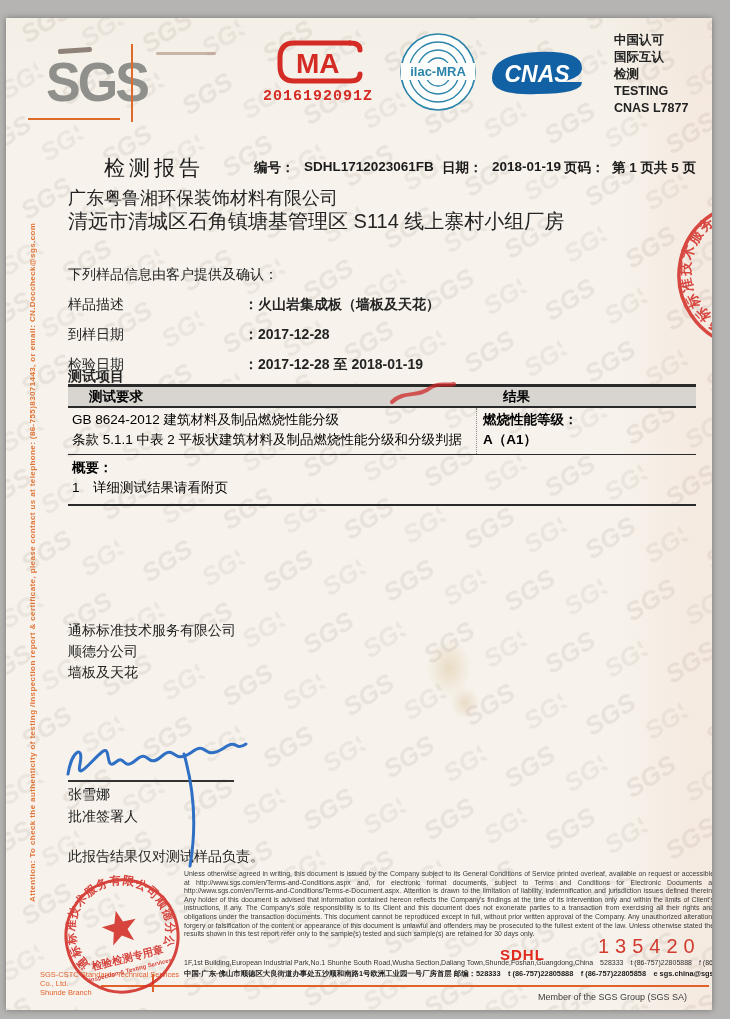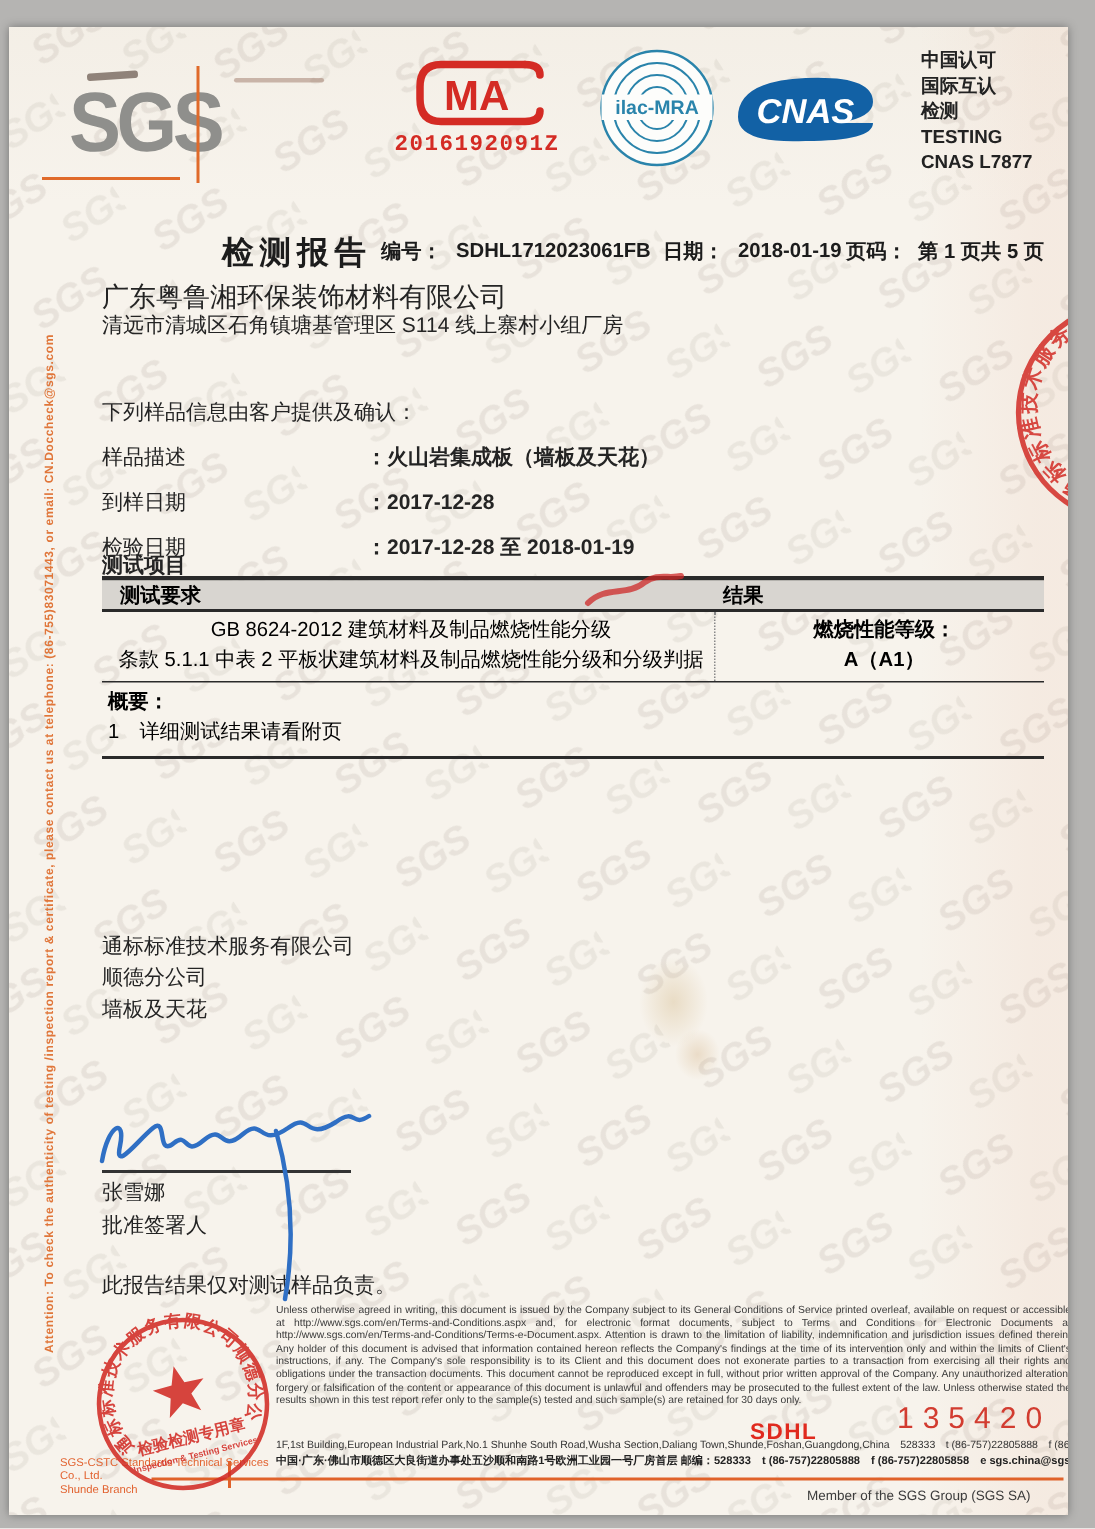--- a/index.html
+++ b/index.html
@@ -18,38 +18,38 @@
   
   .sgs-word { left:40px; top:34px; font-size:52px; font-weight:bold; color:#8f8f8c;
               letter-spacing:-3px; transform:scaleY(1.08); }
   .sgs-hline { left:22px; top:100px; width:92px; height:2px; background:#e06a2a; }
   .sgs-vline { left:125px; top:26px; width:2px; height:78px; background:#e06a2a; }
   .cma-num { left:252px; top:70px; width:120px; text-align:center; color:#d42b24;
              font-size:15px; font-weight:bold; letter-spacing:1px;font-family:Liberation Mono, monospace; }
   .accred { left:584px; top:14px; font-size:12.5px; font-weight:bold; color:#222; line-height:17px;margin-left:24px; }
 
   
-  .report-title { left:98px; top:136px; font-size:21px; font-weight:bold; color:#1c1c1c; letter-spacing:4px;margin-left:44px; }
+  .report-title { left:98px; top:136px; font-size:21px; font-weight:normal; color:#1c1c1c; letter-spacing:4px; }
   .hmeta { top:141px; font-size:13.5px; font-weight:bold; color:#1c1c1c; }
 
   .cjk { color:#242424; }
   .client-name { left:62px; top:168px; font-size:18px; }
-  .client-addr { left:62px; top:190px; font-size:14px;text-align:center; }
+  .client-addr { left:62px; top:190px; font-size:20px;text-align:center; }
   .intro { left:62px; top:248px; font-size:14px; }
   .srow-label { left:62px; font-size:14px; }
   .srow-value { left:238px; font-size:14px; font-weight:bold; }
 
   
   .tbl-title { left:62px; top:350px; width:628px; text-align:left; font-size:14px; font-weight:bold; }
   .tbl { left:62px; top:366px; width:628px; border-top:3px solid #2a2a2a; border-bottom:2.5px solid #2a2a2a; }
   .tbl-head { display:flex; background:#d8d5d0; border-bottom:2px solid #2a2a2a; height:21px;
               font-size:13.5px; font-weight:bold; align-items:center; }
-  .tbl-head .c1 { width:408px; padding-left:12px; }
+  .tbl-head .c1 { width:408px; padding-left:0;margin-left:21px; }
   .tbl-head .c2 { padding-left:6px; }
-  .tbl-body { display:flex; border-bottom:1.5px solid #2a2a2a;text-align:center; }
+  .tbl-body { display:flex; border-bottom:1.5px solid #2a2a2a; }
   .tbl-body .c1 { width:408px; padding:2px 0 4px 4px; font-size:13.5px; line-height:20px; }
   .tbl-body .c2 { flex:1; border-left:1.5px dotted #888; padding:2px 0 4px 6px; font-size:13.5px; line-height:20px;font-weight:bold; }
   .tbl-sum { padding:3px 0 6px 4px; font-size:13.5px; line-height:20px; }
   .tbl-sum .lbl { font-weight:bold; }
 
   .sign-co { left:62px; font-size:14px; line-height:21px; }
   .sig-line { left:62px; top:762px; width:166px; height:2px; background:#333; }
   .signer { left:62px; font-size:14px; }
   .note { left:62px; top:830px; font-size:14px; }
 

